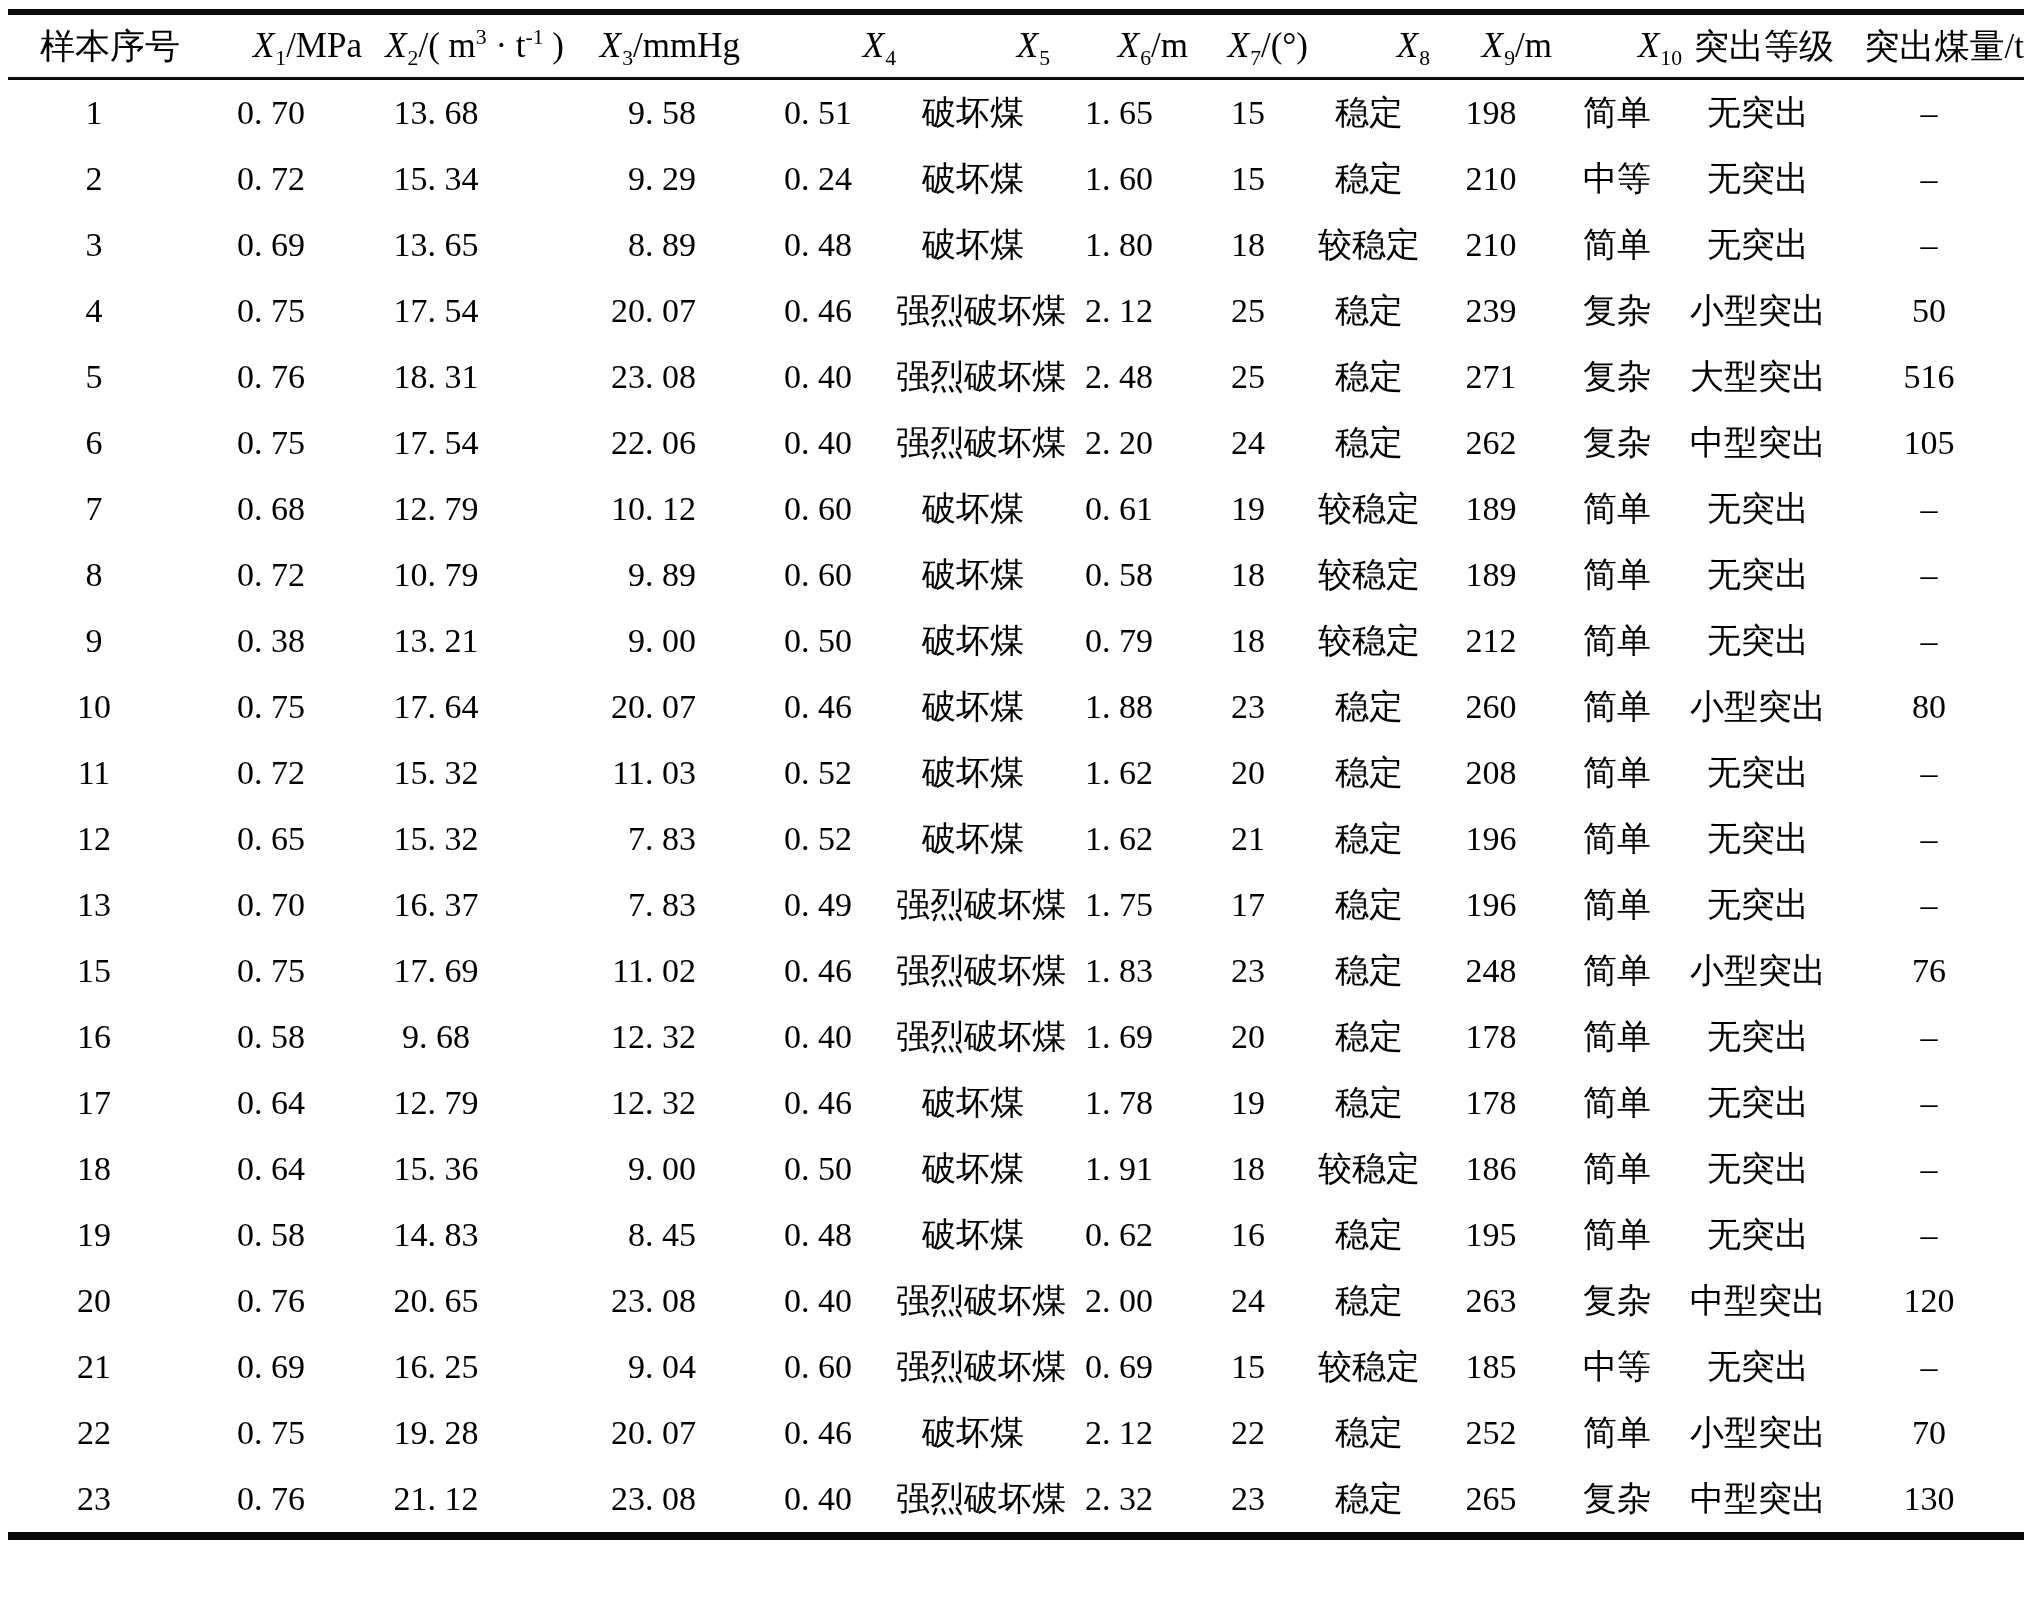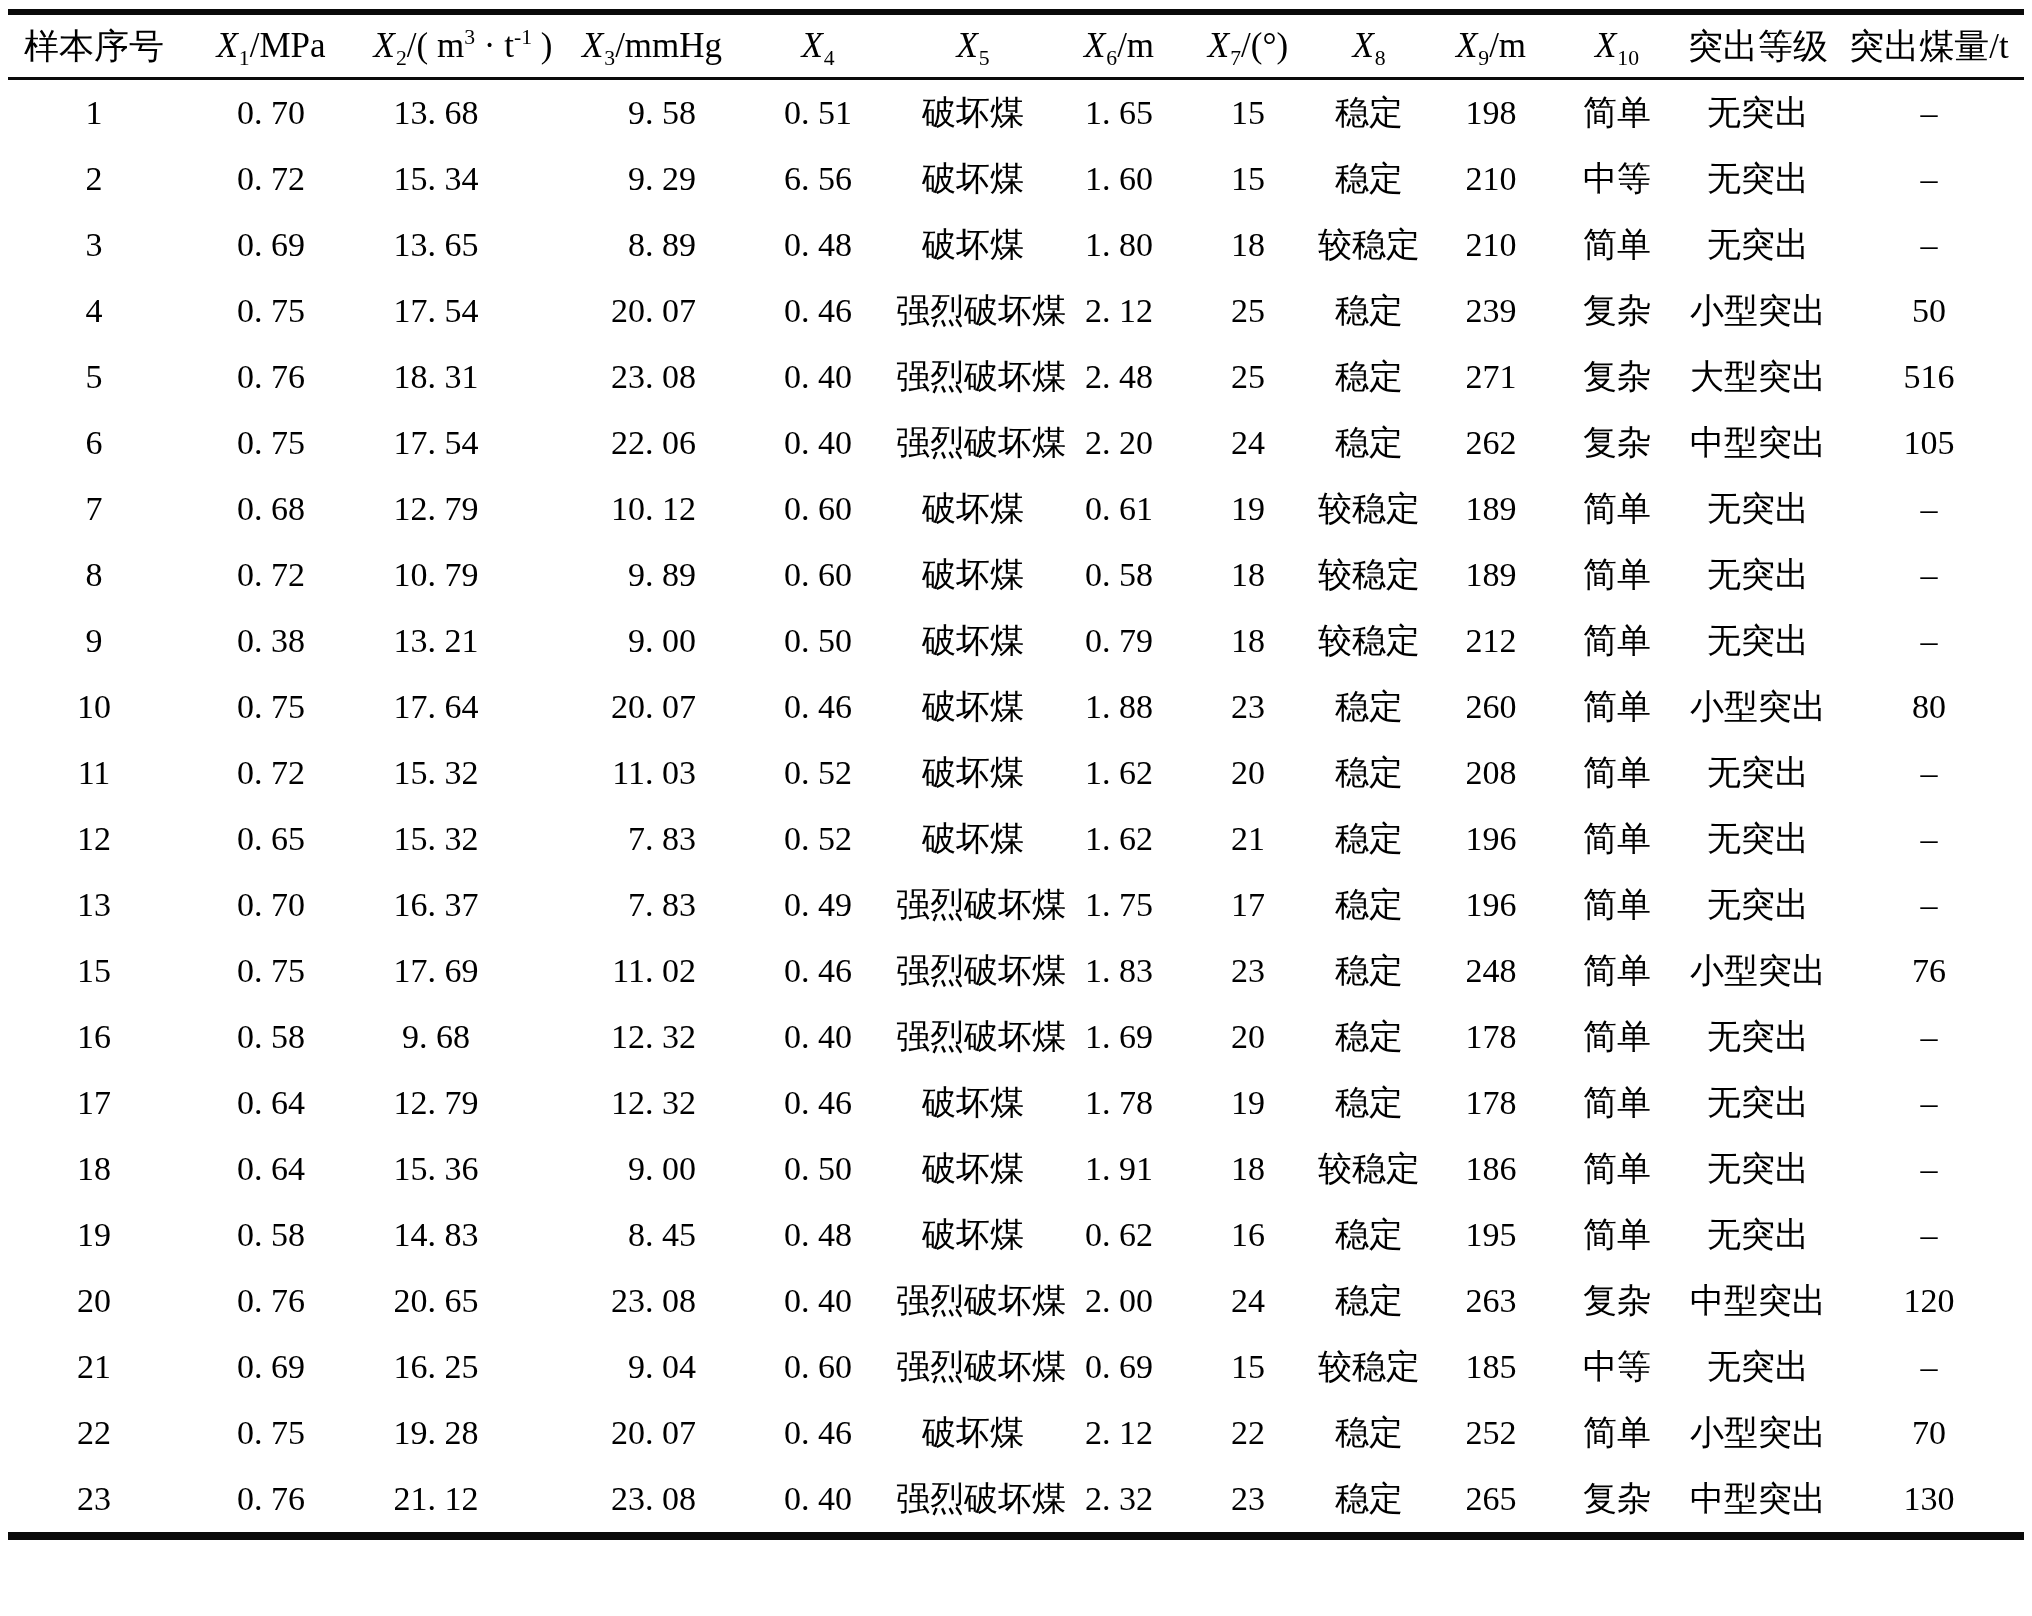--- a/index.html
+++ b/index.html
@@ -23,21 +23,21 @@
     width: 100%;
     border-collapse: collapse;
     table-layout: fixed;
     border-top: 6px solid #0a0a0a;
     border-bottom: 8px solid #0a0a0a;
   }
   thead th {
     height: 62px;
     font-size: 35px;
     font-weight: normal;
-    text-align: center;
+    text-align: right;
     vertical-align: middle;
     padding: 0;
     border-bottom: 3px solid #0a0a0a;
     white-space: nowrap;
   }
   tbody td {
     height: 66px;
     font-size: 34px;
     text-align: center;
     vertical-align: middle;
@@ -113,21 +113,21 @@
           <td>198</td>
           <td>简单</td>
           <td>无突出</td>
           <td>–</td>
         </tr>
         <tr>
           <td>2</td>
           <td>0. 72</td>
           <td>15. 34</td>
           <td>9. 29</td>
-          <td>6. 56</td>
+          <td>0. 24</td>
           <td>破坏煤</td>
           <td>1. 60</td>
           <td>15</td>
           <td>稳定</td>
           <td>210</td>
           <td>中等</td>
           <td>无突出</td>
           <td>–</td>
         </tr>
         <tr>

